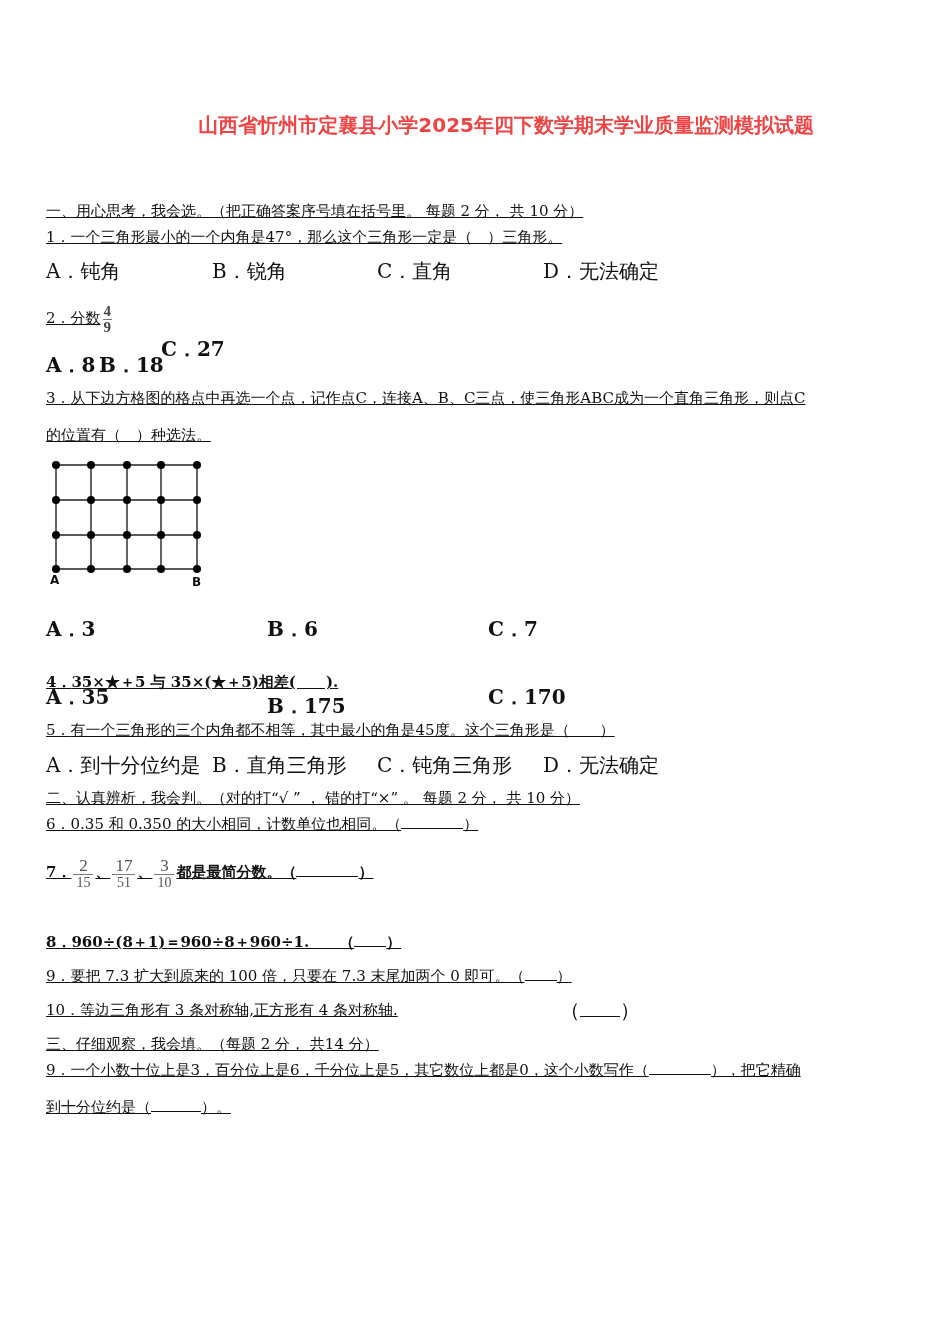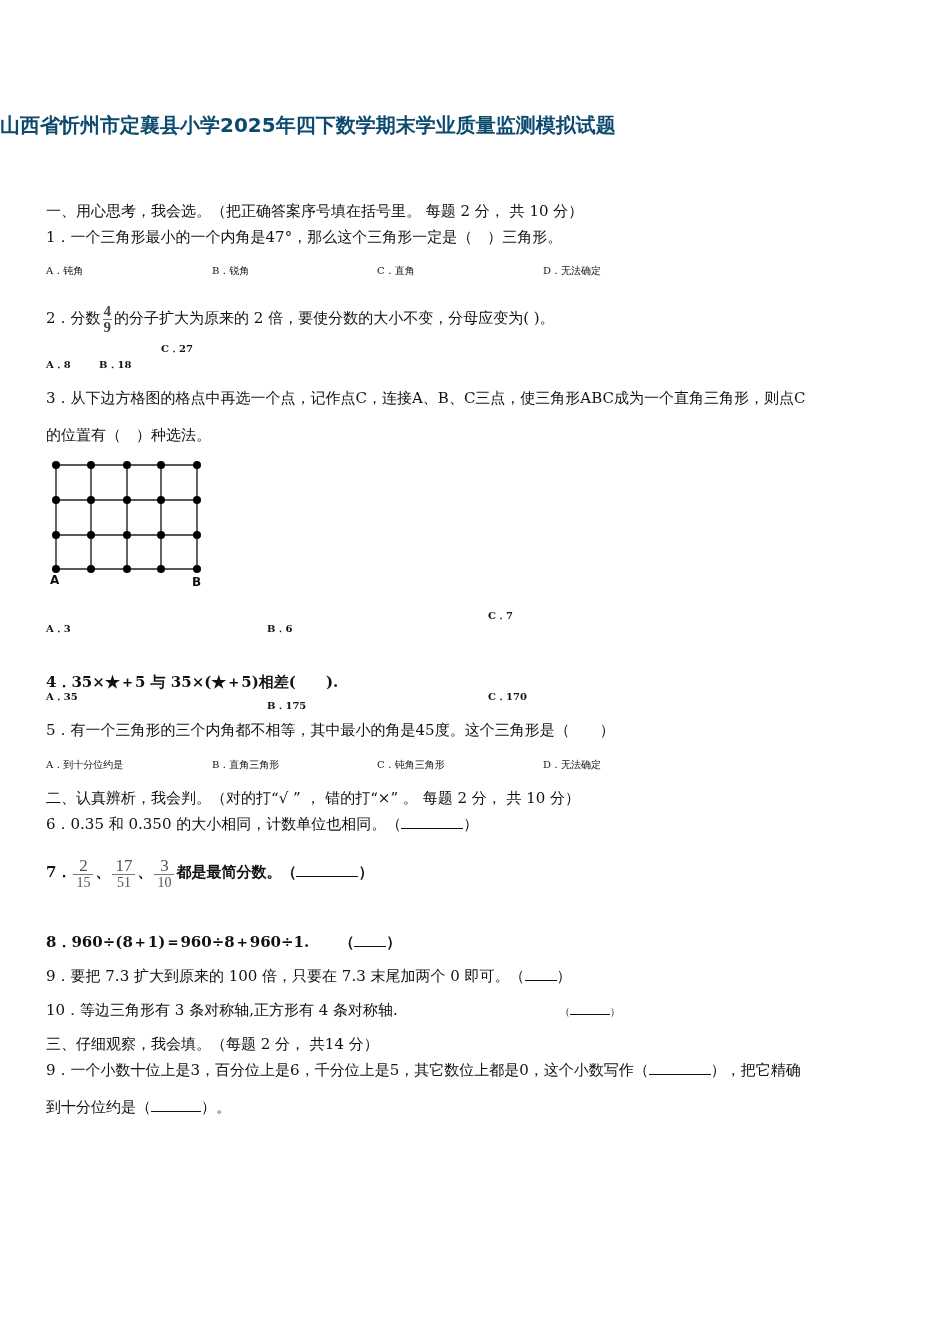--- a/index.html
+++ b/index.html
@@ -2,29 +2,29 @@
 <html><head>
   <meta charset="utf-8">
   <style>
     html, body { margin: 0; padding: 0; background: #ffffff; }
     body {
       width: 950px; height: 1344px; position: relative; overflow: hidden;
       font-family: "DejaVu Serif", "Liberation Serif", serif;
       color: #111111;
     }
     .page-title {
-      position: absolute; left: 0; top: 112px; width: 814px; text-align: left;
+      position: absolute; left: 0; top: 112px; width: 814px; text-align: right;
       font-family: "DejaVu Sans", "Liberation Sans", sans-serif;
-      font-weight: bold; font-size: 20px; letter-spacing: 0px; color: #0c4a6e;
+      font-weight: bold; font-size: 20px; letter-spacing: 0px; color: #ef4444;
     }
     .line {
-      position: absolute; left: 46px; font-size: 15px; white-space: nowrap; line-height: 20px;
+      position: absolute; left: 46px; font-size: 15px; white-space: nowrap; line-height: 20px; text-decoration: underline;
     }
     .sec { font-size: 15px; }
-    .opt { position: absolute; font-size: 10px; white-space: nowrap; line-height: 20px; }
+    .opt { position: absolute; font-size: 20px; white-space: nowrap; line-height: 20px; }
     .b { font-weight: bold; }
     .frac {
       display: inline-block; vertical-align: middle; text-align: center;
       font-family: "Liberation Serif", serif; color: #555; line-height: 1;
       margin: 0 2px;
     }
     .frac .num { display: block; font-size: 17px; padding: 0 3px; }
     .frac .den { display: block; font-size: 14px; border-top: 1px solid #777; padding: 1px 3px 0; }
     .frac.small .num, .frac.small .den { font-size: 15px; font-weight: bold; color: #444; padding: 0 1px; }
     .blank { display: inline-block; border-bottom: 1.5px solid #111; vertical-align: baseline; height: 14px; }
@@ -40,21 +40,21 @@
 
 <div class="line" style="top:227px">
   <span>1．</span><span>一个三角形最小的一个内角是47°，那么这个三角形一定是（　）三角形。</span>
 </div>
 <div class="opt" style="left:46px;top:261px">A．钝角</div>
 <div class="opt" style="left:212px;top:261px">B．锐角</div>
 <div class="opt" style="left:377px;top:261px">C．直角</div>
 <div class="opt" style="left:543px;top:261px">D．无法确定</div>
 
 <div class="line" style="top:300px;line-height:36px">
-  <span>2．</span><span>分数</span><span class="frac small"><span class="num">4</span><span class="den">9</span></span><span>的分子扩大为原来的 2 倍，要使分数的大小不变，分母应变为( )。</span>
+  <span>2．</span><span>分数</span><span class="frac small"><span class="num">4</span><span class="den">9</span></span>
 </div>
 <div class="opt b" style="left:46px;top:355px">A．8</div>
 <div class="opt b" style="left:99px;top:355px">B．18</div>
 <div class="opt b" style="left:161px;top:339px">C．27</div>
 
 <div class="line" style="top:388px">
   <span>3．</span><span>从下边方格图的格点中再选一个点，记作点C，连接A、B、C三点，使三角形ABC成为一个直角三角形，则点C</span>
 </div>
 <div class="line" style="top:425px">的位置有（　）种选法。</div>
 
@@ -93,21 +93,21 @@
         <circle cx="115" cy="114" r="4"></circle>
         <circle cx="151" cy="114" r="4"></circle>
     </g>
   </svg>
   <span style="position:absolute;left:4px;top:118px;font-family:'DejaVu Sans',sans-serif;font-weight:bold;font-size:12px">A</span>
   <span style="position:absolute;left:146px;top:120px;font-family:'DejaVu Sans',sans-serif;font-weight:bold;font-size:12px">B</span>
 </div>
 
 <div class="opt b" style="left:46px;top:619px">A．3</div>
 <div class="opt b" style="left:267px;top:619px">B．6</div>
-<div class="opt b" style="left:488px;top:606px">C．7</div>
+<div class="opt b" style="left:488px;top:619px">C．7</div>
 
 <div class="line b" style="top:672px">
   <span>4．</span><span>35×★＋5 与 35×(★＋5)相差(　　).</span>
 </div>
 <div class="opt b" style="left:46px;top:687px">A．35</div>
 <div class="opt b" style="left:267px;top:696px">B．175</div>
 <div class="opt b" style="left:488px;top:687px">C．170</div>
 
 <div class="line" style="top:720px">
   <span>5．</span><span>有一个三角形的三个内角都不相等，其中最小的角是45度。这个三角形是（　　）</span>

